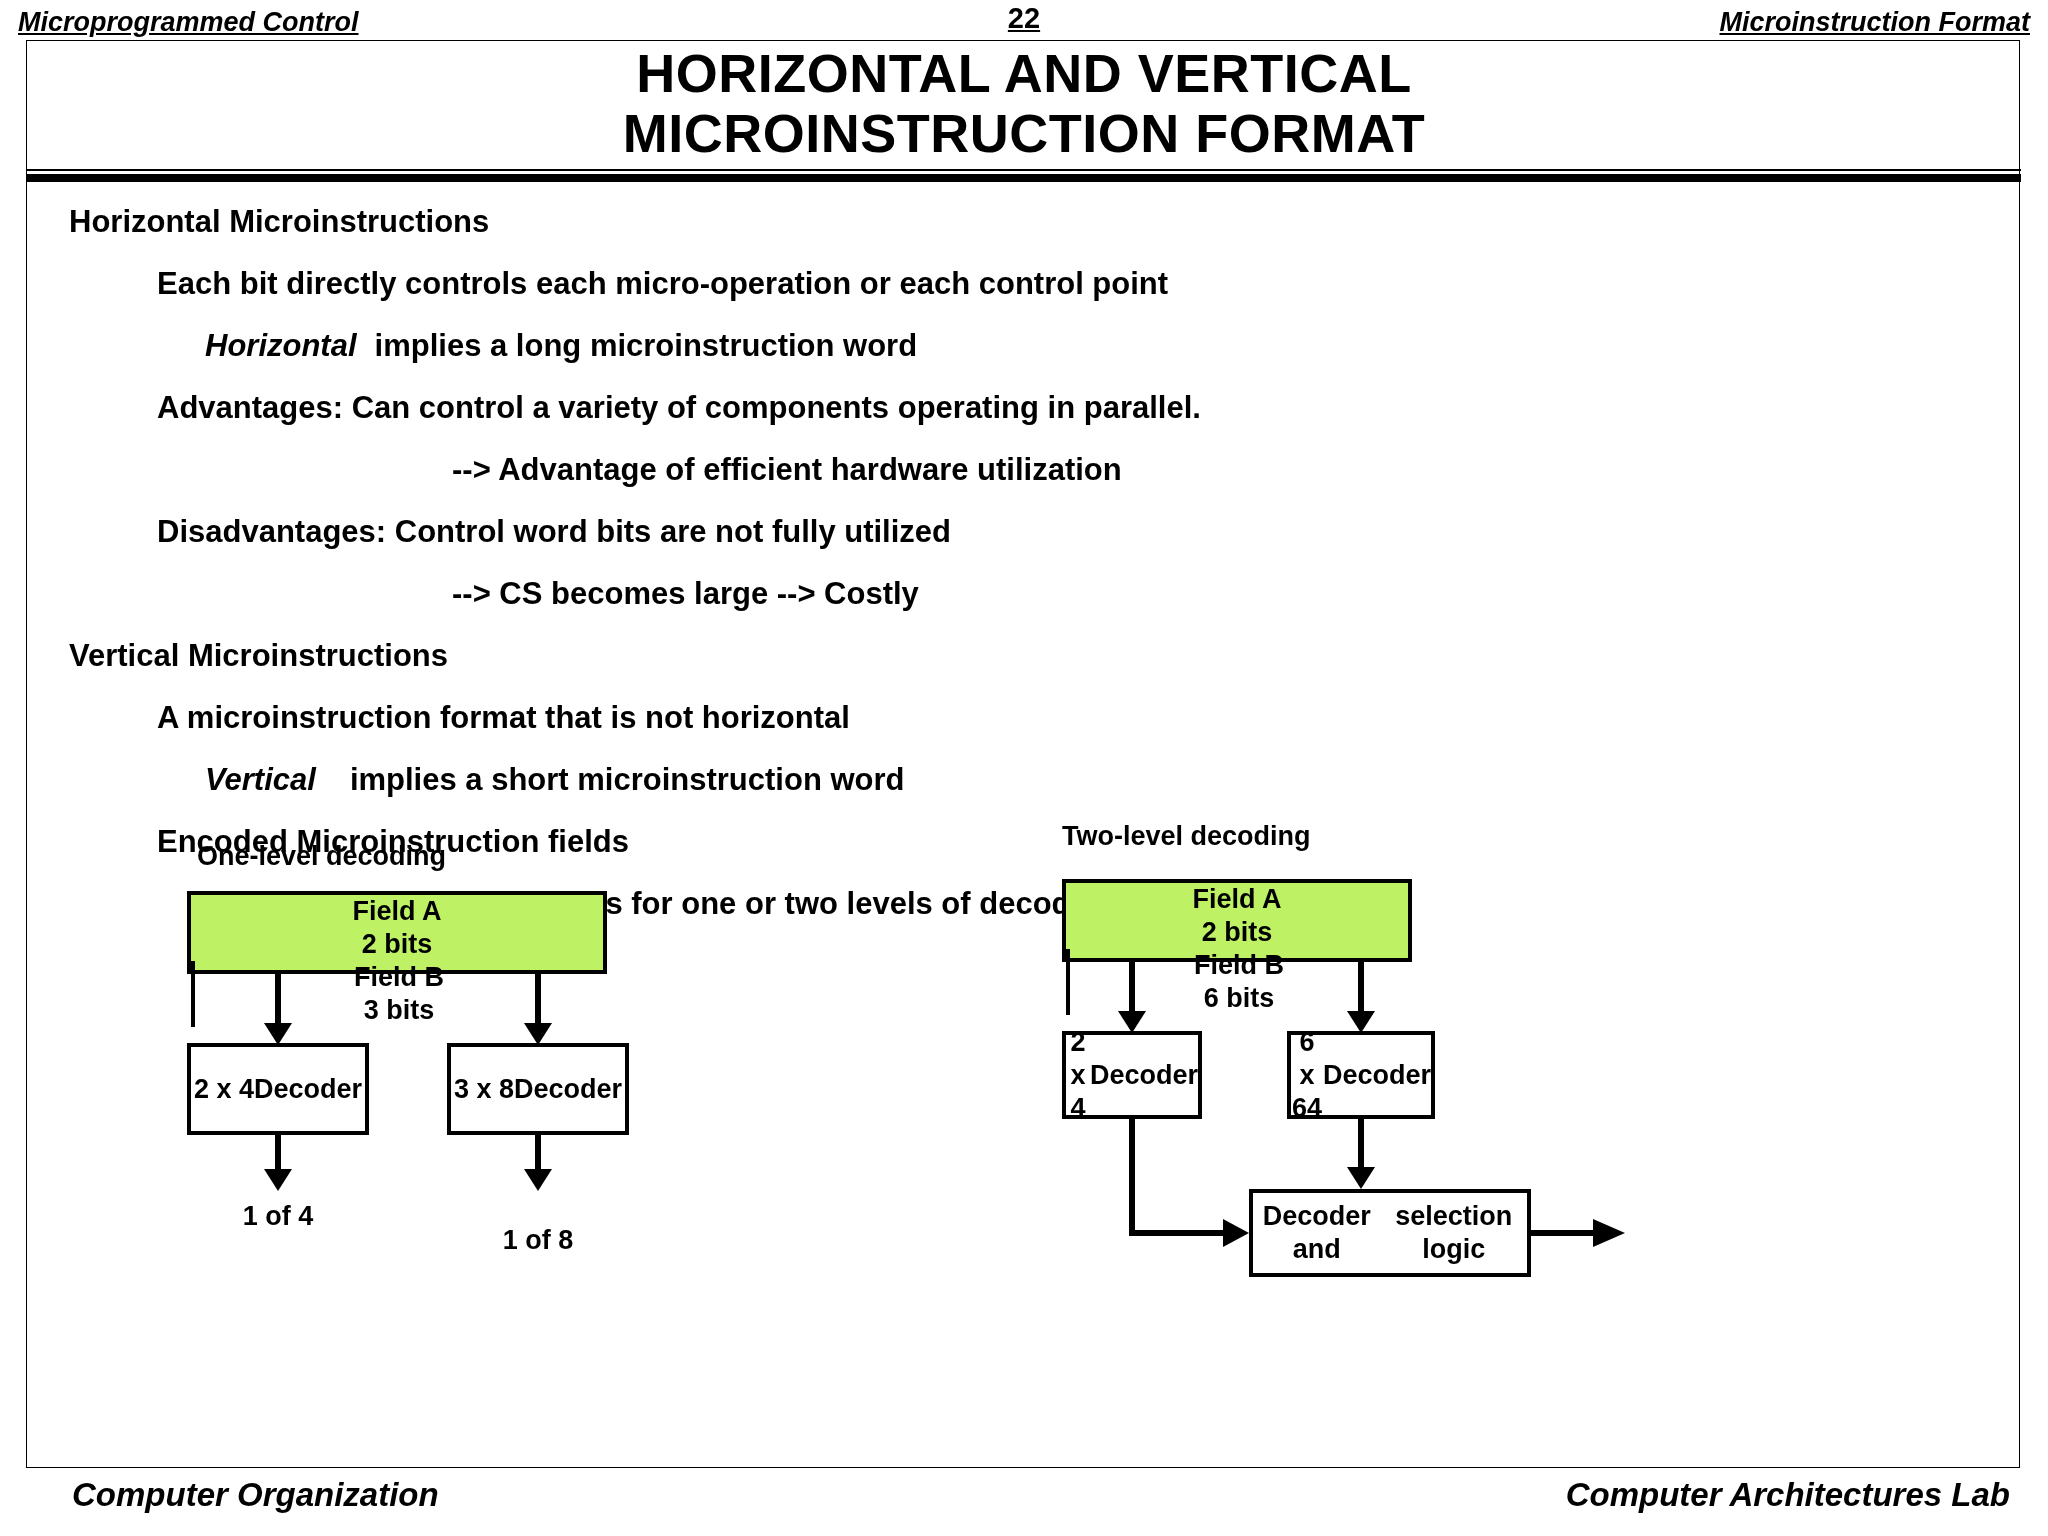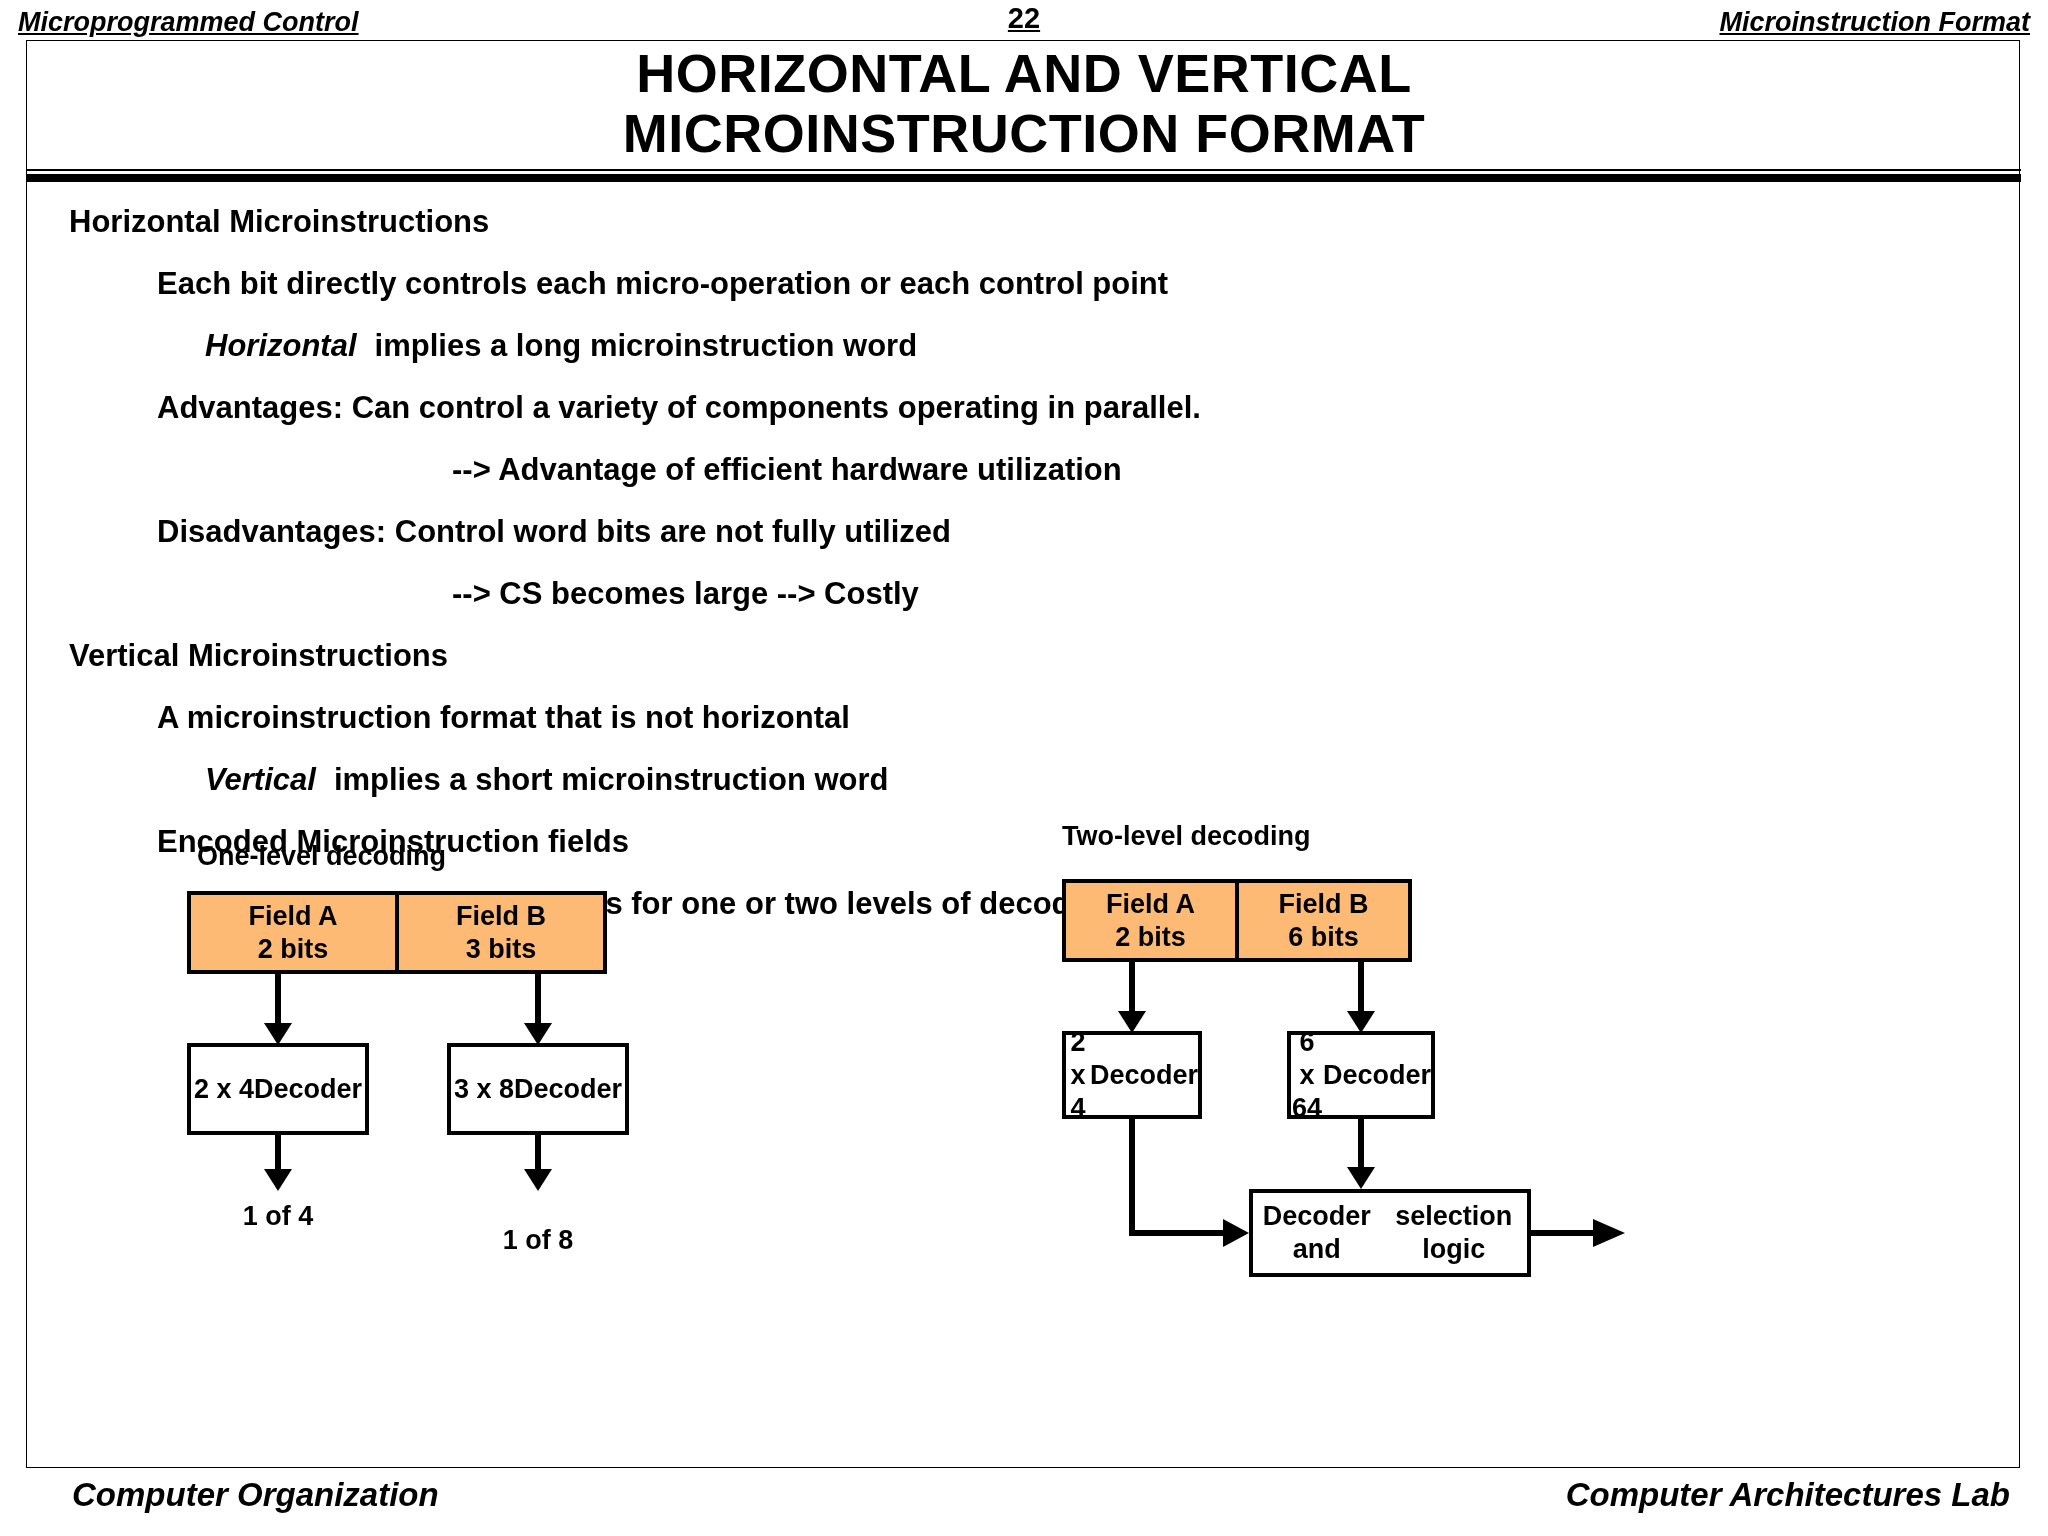--- a/index.html
+++ b/index.html
@@ -115,23 +115,23 @@
     font-size: 27px;
     line-height: 33px;
     text-align: center;
   }
   .box span { display: block; }
 
   .split-box {
     position: absolute;
     box-sizing: border-box;
     border: 4px solid #000;
-    background: #fdba74;
+    background: #bef264;
     display: flex;
-    flex-direction: row;
+    flex-direction: column;
   }
   .split-cell {
     flex: 1 1 50%;
     display: flex;
     flex-direction: column;
     align-items: center;
     justify-content: center;
     font-weight: bold;
     font-size: 27px;
     line-height: 33px;
@@ -189,21 +189,21 @@
   <div class="body" id="body-lines">
       <div class="bline ind0"><span>Horizontal Microinstructions</span></div>
       <div class="bline ind1"><span>Each bit directly controls each micro-operation or each control point</span></div>
       <div class="bline ind1"><span class="ital">Horizontal</span><span style="margin-left: 18px;">implies a long microinstruction word</span></div>
       <div class="bline ind1"><span>Advantages: Can control a variety of components operating in parallel.</span></div>
       <div class="bline ind2"><span>--&gt; Advantage of efficient hardware utilization</span></div>
       <div class="bline ind1"><span>Disadvantages: Control word bits are not fully utilized</span></div>
       <div class="bline ind2"><span>--&gt; CS becomes large --&gt; Costly</span></div>
       <div class="bline ind0"><span>Vertical Microinstructions</span></div>
       <div class="bline ind1"><span>A microinstruction format that is not horizontal</span></div>
-      <div class="bline ind1"><span class="ital">Vertical</span><span style="margin-left: 18px;">implies a short microinstruction word</span></div>
+      <div class="bline ind1"><span class="ital">Vertical</span><span style="margin-left: 34px;">implies a short microinstruction word</span></div>
       <div class="bline ind1"><span>Encoded Microinstruction fields</span></div>
       <div class="bline ind3"><span>--&gt; Needs decoding circuits for one or two levels of decoding</span></div>
     </div>
 
   <div class="diagrams">
 
     <div class="diagram" style="left:0px; top:0px; width:800px; height:1428px;">
 
       <div class="dg-caption" style="left:170px; top:800px;text-align:center;">One-level decoding</div>
 

